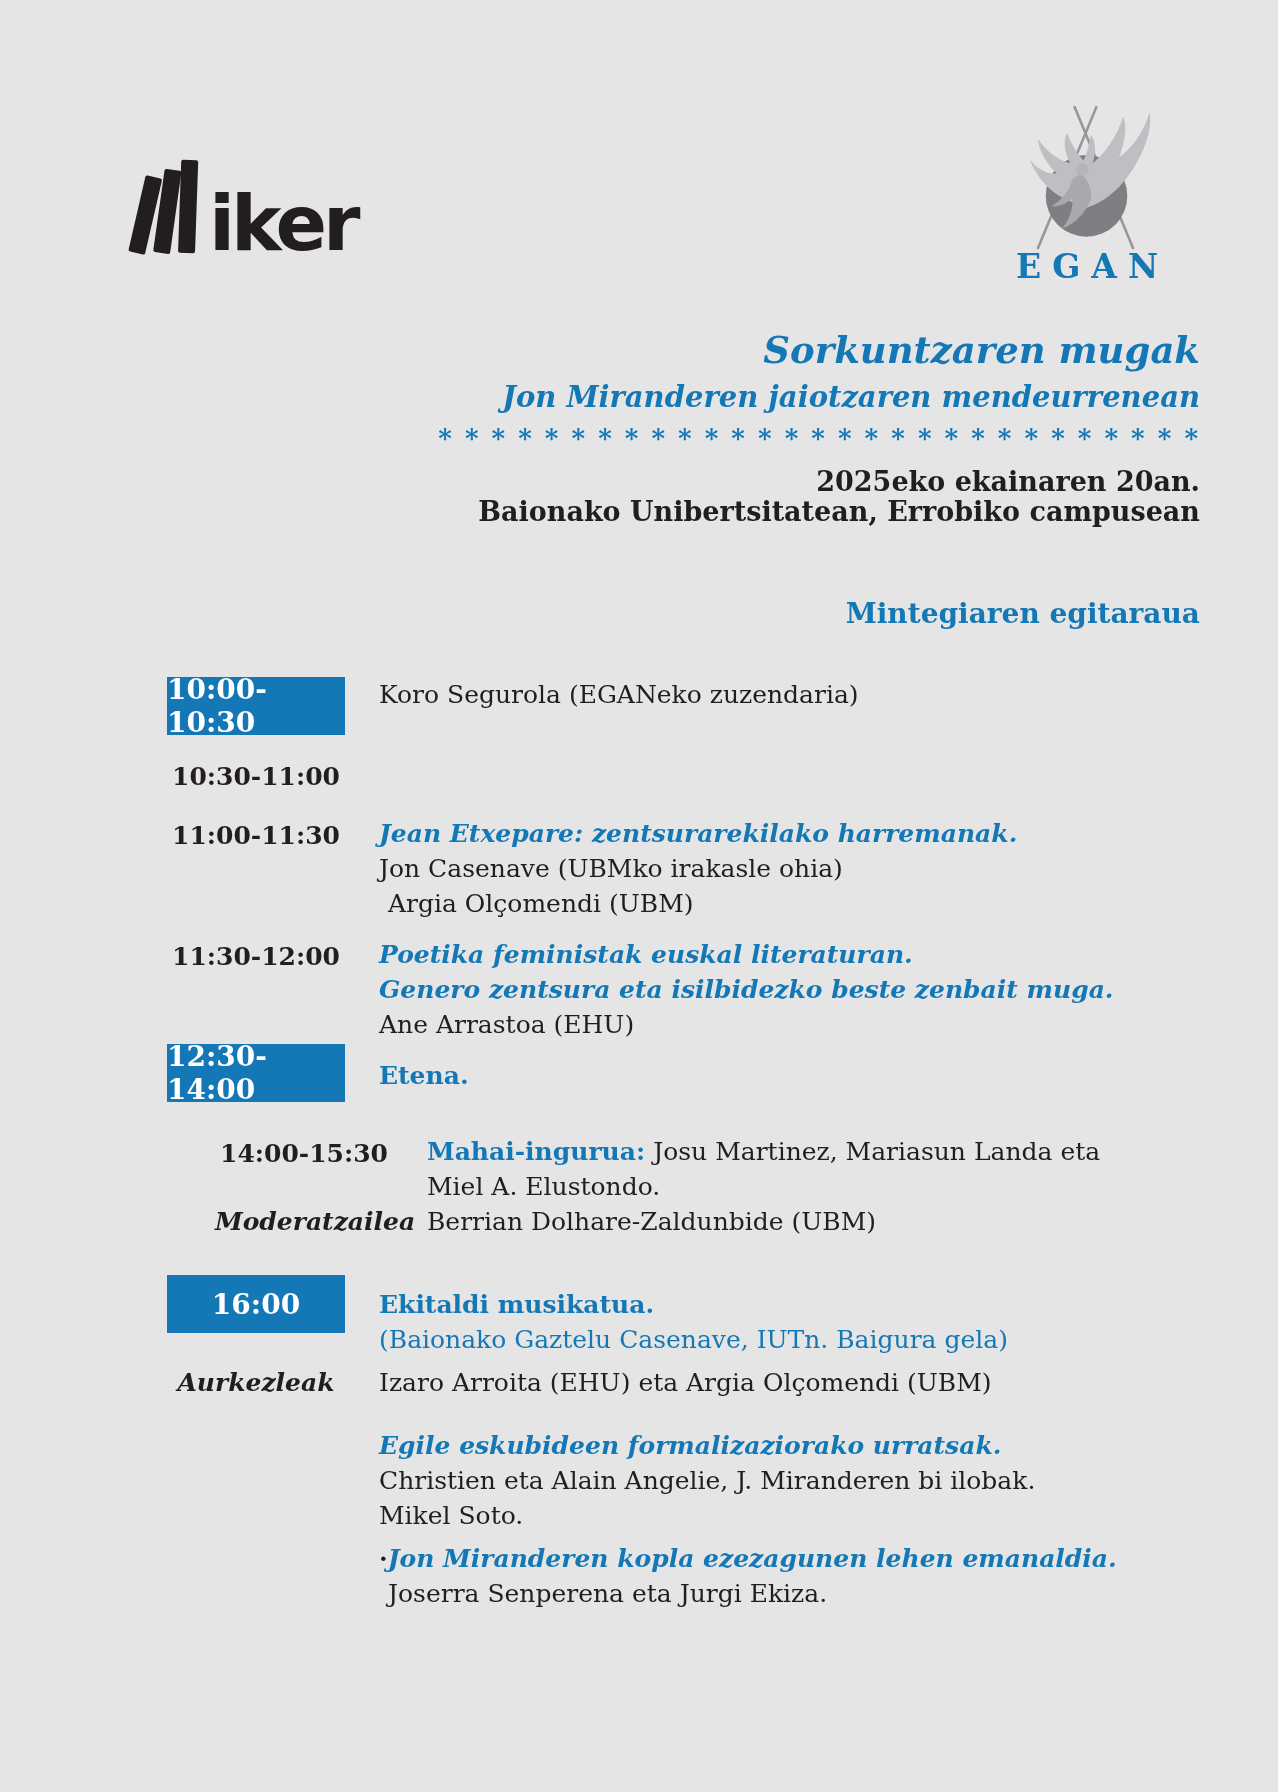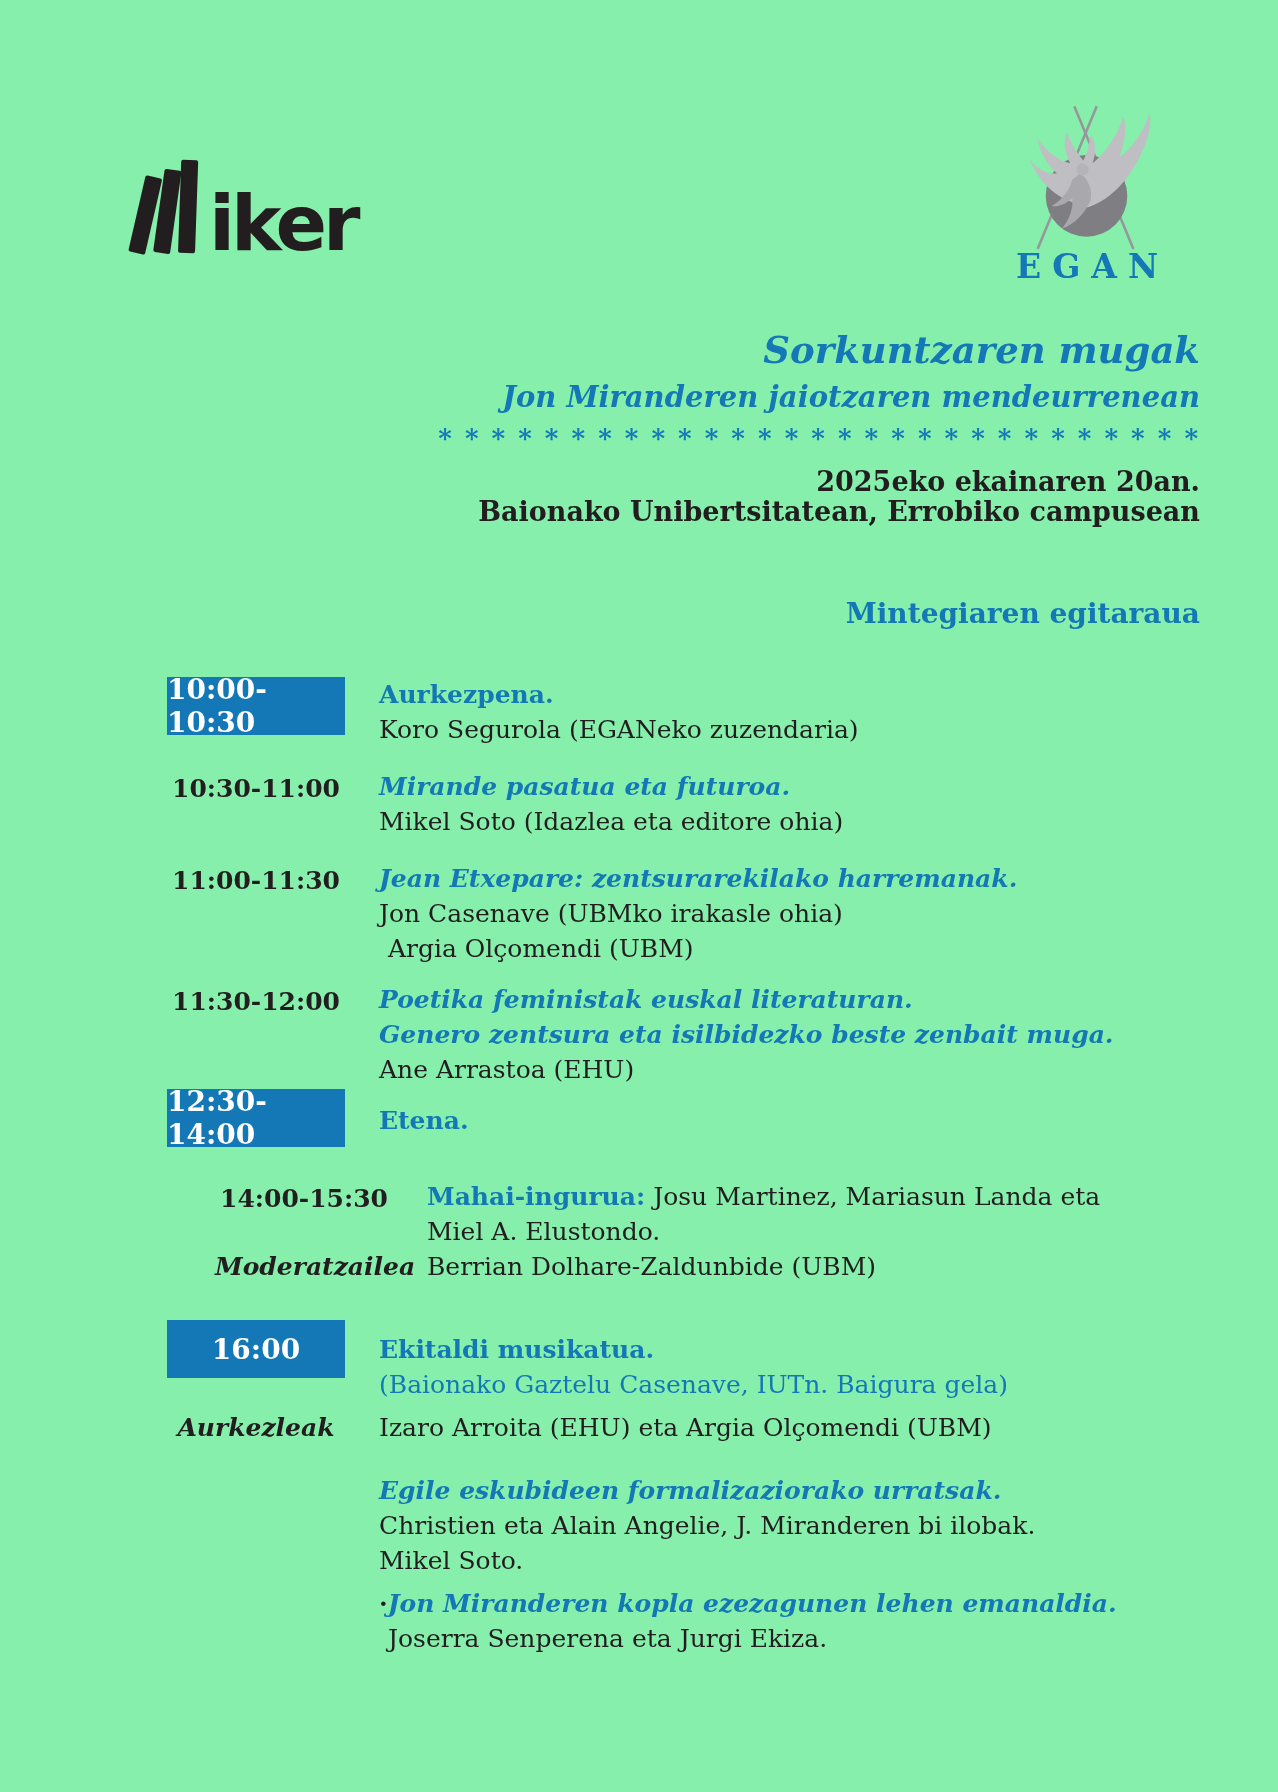--- a/index.html
+++ b/index.html
@@ -1,21 +1,21 @@
 <!DOCTYPE html>
 <html><head>
 <meta charset="utf-8">
 <style>
   :root{
     --blue:#1478b6;
     --ink:#221e1f;
   }
   html,body{margin:0;padding:0;background:#ffffff;}
   .page{
-    position:relative;width:1278px;height:1792px;background:#86efac;
+    position:relative;width:1278px;height:1792px;background:#e5e5e5;
     font-family:"DejaVu Serif",serif;color:var(--ink);overflow:hidden;
   }
 
   
   .iker-logo{position:absolute;left:128px;top:160px;display:flex;align-items:flex-end;gap:8px;}
   .iker-bar{width:17px;background:var(--ink);border-radius:2px;transform-origin:50% 100%;}
   .iker-bar.b1{height:78px;transform:rotate(13deg);}
   .iker-bar.b2{height:84px;transform:rotate(8deg);}
   .iker-bar.b3{height:93px;transform:rotate(2deg);}
   .iker-text{
@@ -94,31 +94,26 @@
   <div class="hline stars">* * * * * * * * * * * * * * * * * * * * * * * * * * * * *</div>
   <div class="hline date">2025eko ekainaren 20an.</div>
   <div class="hline venue">Baionako Unibertsitatean, Errobiko campusean</div>
   <div class="hline heading">Mintegiaren egitaraua</div>
 
   <div class="schedule">
 
     <div class="srow mb22">
       <div class="time-box">10:00-10:30</div>
       <div class="lines">
-        <div class="blue bold">Aurkezpena.</div>
         <div>Koro Segurola (EGANeko zuzendaria)</div>
       </div>
     </div>
 
     <div class="srow mb22">
       <div class="time">10:30-11:00</div>
-      <div class="lines">
-        <div class="blue bold it">Mirande pasatua eta futuroa.</div>
-        <div>Mikel Soto (Idazlea eta editore ohia)</div>
-      </div>
     </div>
 
     <div class="srow mb16">
       <div class="time">11:00-11:30</div>
       <div class="lines">
         <div class="blue bold it">Jean Etxepare: zentsurarekilako harremanak.</div>
         <div>Jon Casenave (UBMko irakasle ohia)</div>
         <div class="ind">Argia Olçomendi (UBM)</div>
       </div>
     </div>

